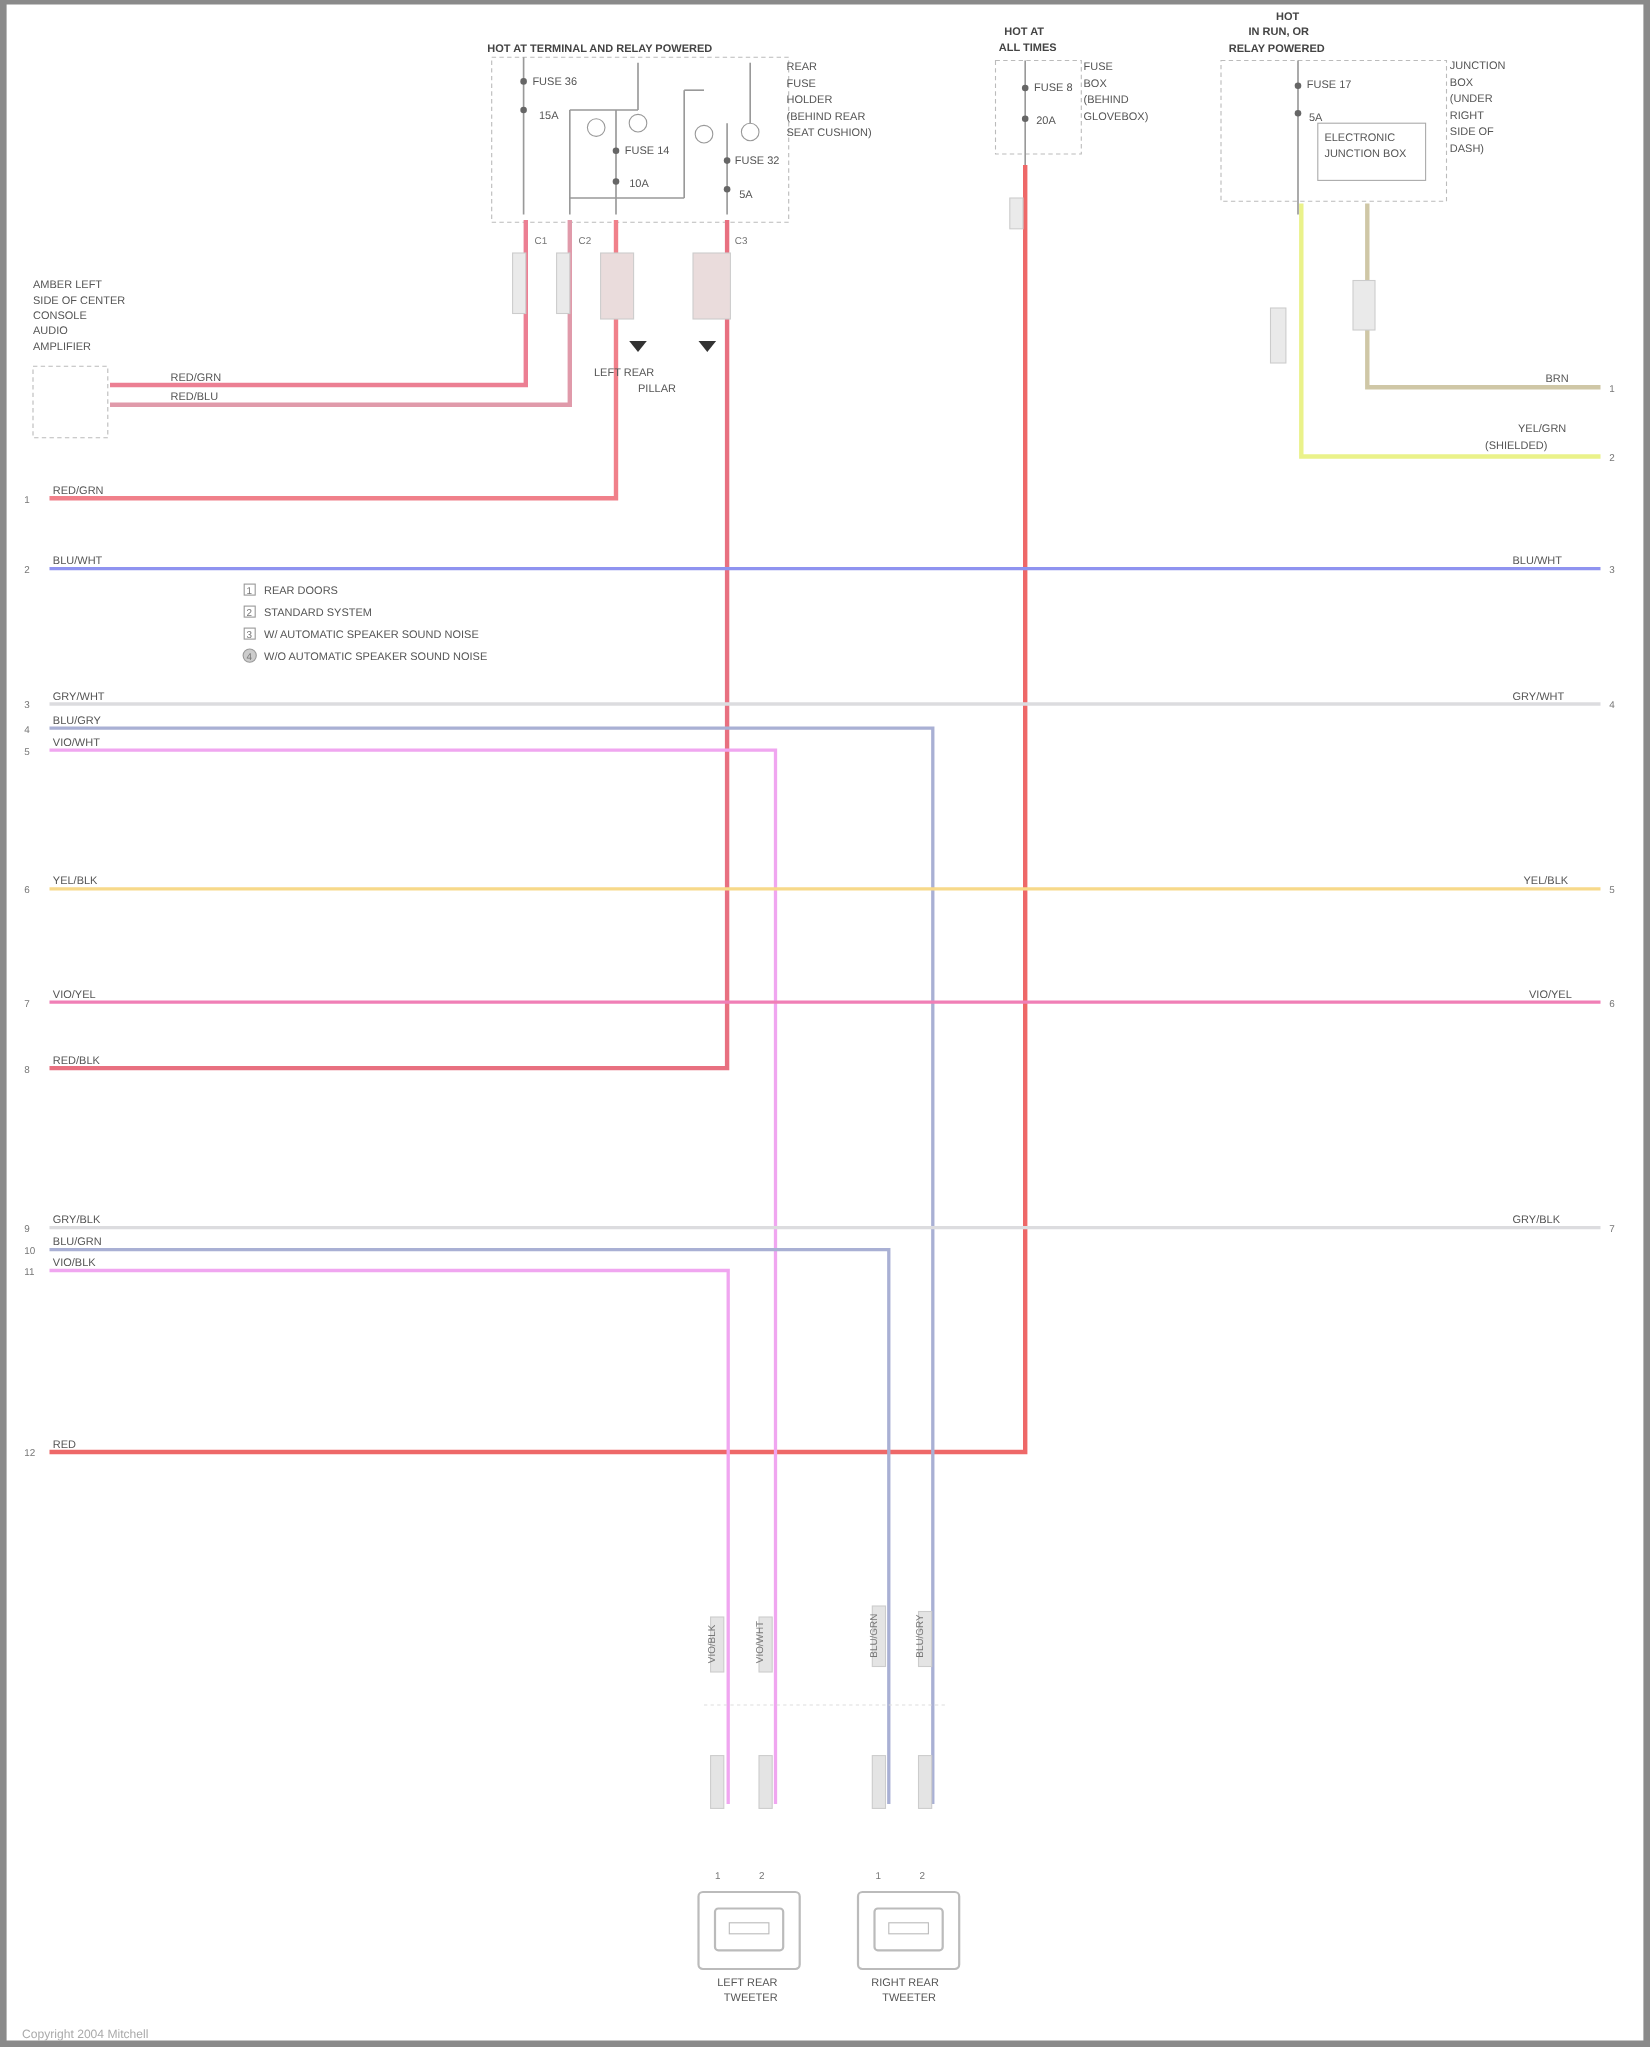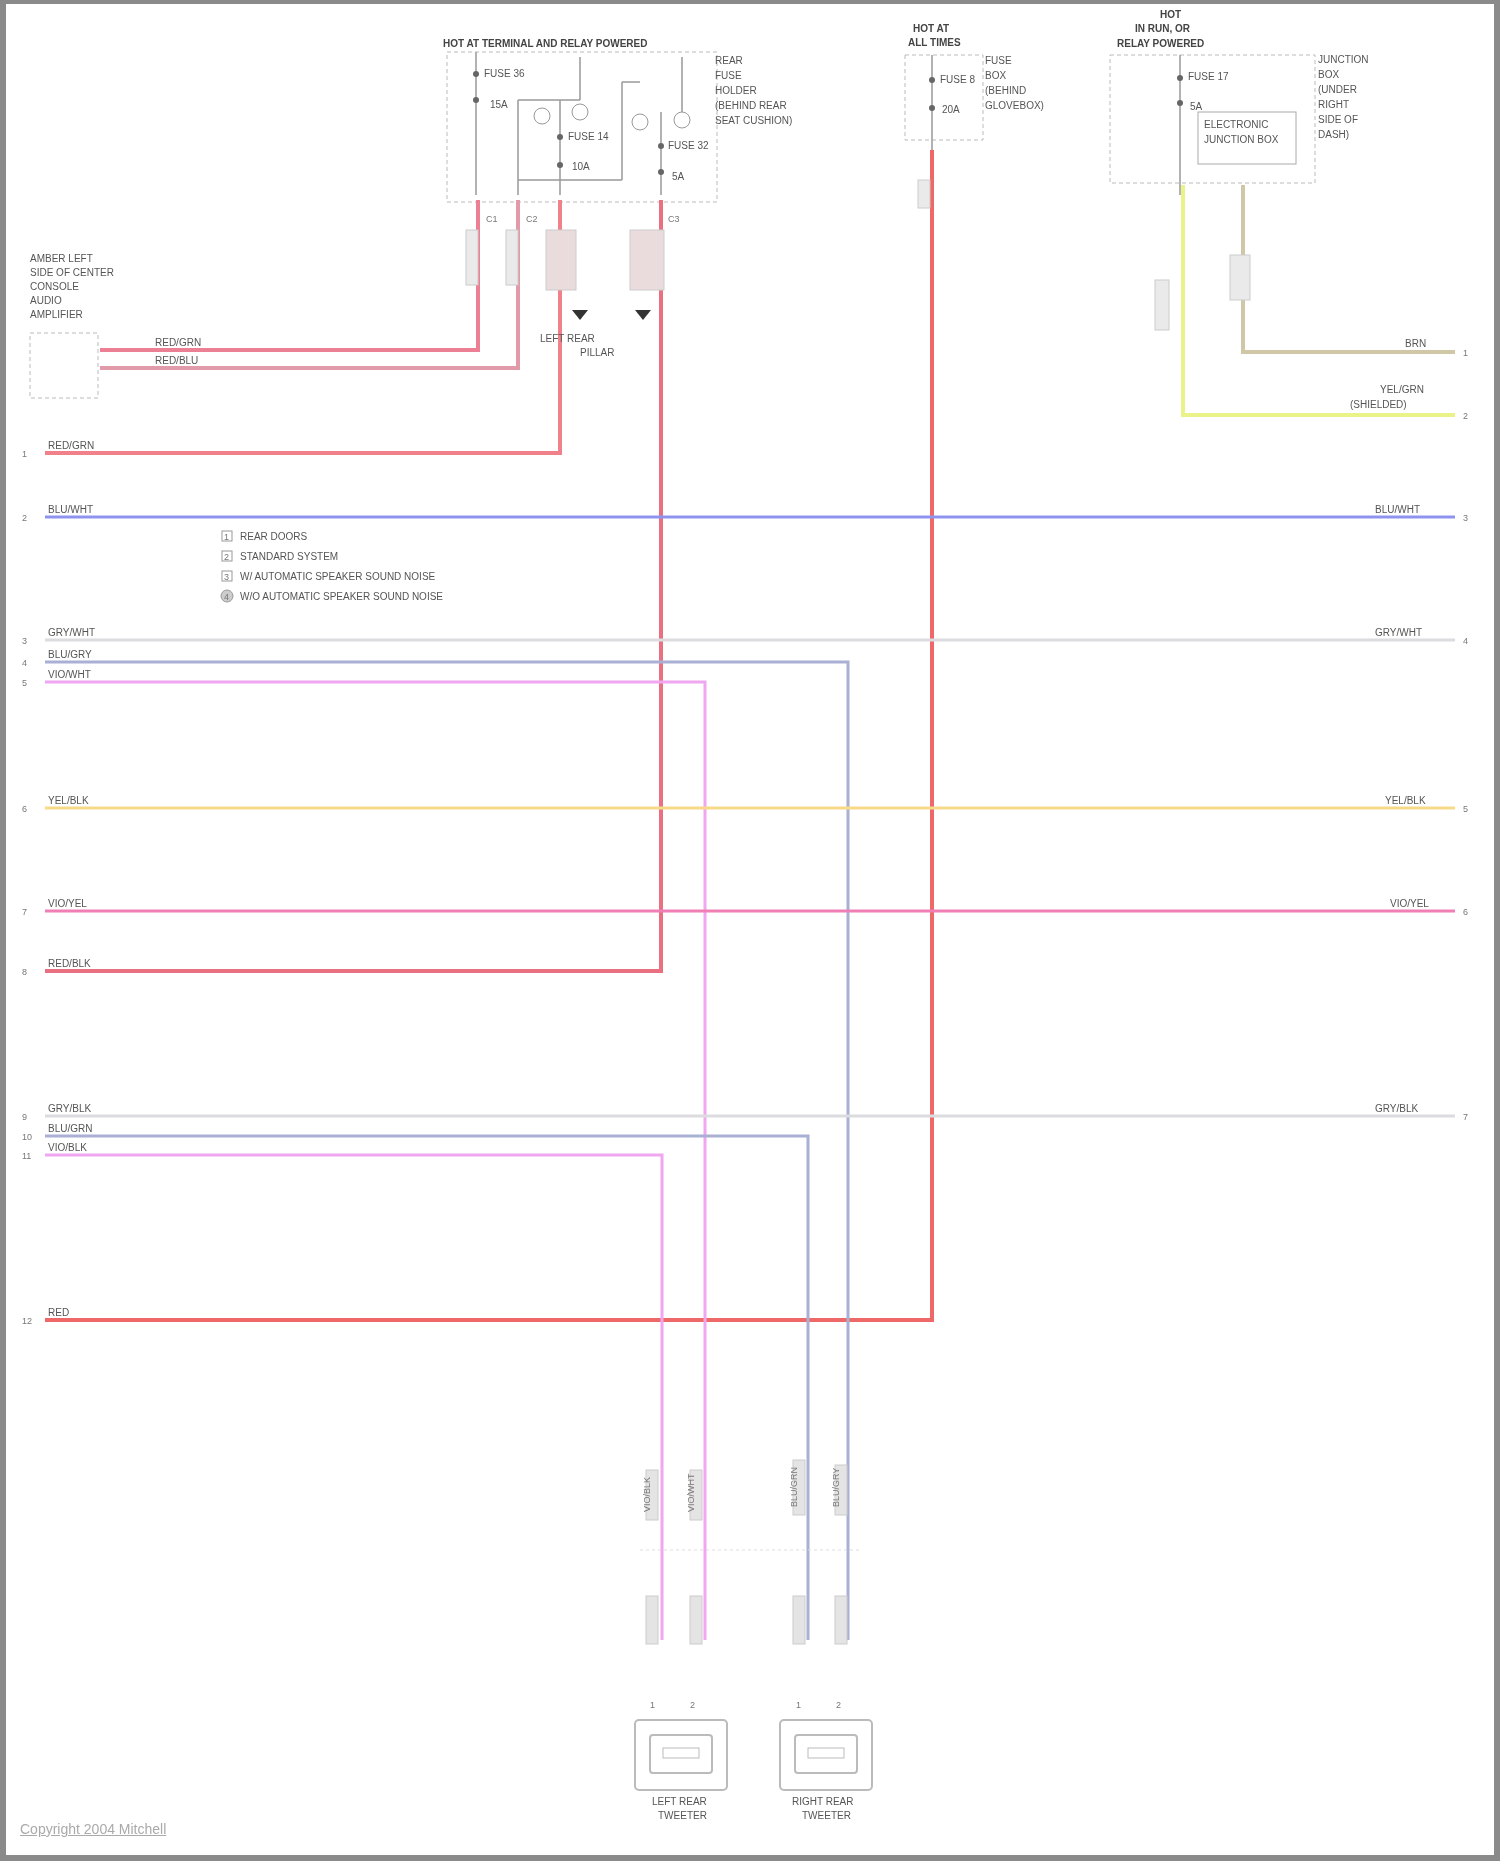--- a/index.html
+++ b/index.html
@@ -2,21 +2,21 @@
 <html><head>
 <meta charset="utf-8">
 <style>
   html, body { margin:0; padding:0; background:#ffffff; }
   body { width:1500px; height:1861px; position:relative; overflow:hidden; font-family:"Liberation Sans", sans-serif; }
   .frame { position:absolute; left:0; top:0; width:1500px; height:1861px; box-sizing:border-box; border-left:6px solid #8a8a8a; border-right:6px solid #8a8a8a; border-bottom:6px solid #8a8a8a; border-top:4px solid #8a8a8a; }
   svg.diagram { position:absolute; left:0; top:0; width:1500px; height:1861px; }
   .lbl { font-family:"Liberation Sans", sans-serif; font-size:10px; fill:#555; }
   .lbl-b { font-family:"Liberation Sans", sans-serif; font-size:10px; fill:#444; font-weight:bold; }
   .pin { font-family:"Liberation Sans", sans-serif; font-size:9px; fill:#777; }
-  .watermark { position:absolute; left:20px; bottom:24px; font-size:14px; color:#aaa;text-decoration:underline; }
+  .watermark { position:absolute; left:20px; bottom:5px; font-size:11px; color:#aaa; }
 </style>
 </head>
 <body>
 
 <div class="frame"></div>
 
 <svg class="diagram" viewBox="0 0 1500 1861" xmlns="http://www.w3.org/2000/svg">
 
   <g>
     <text class="lbl-b" x="443" y="47">HOT AT TERMINAL AND RELAY POWERED</text>

